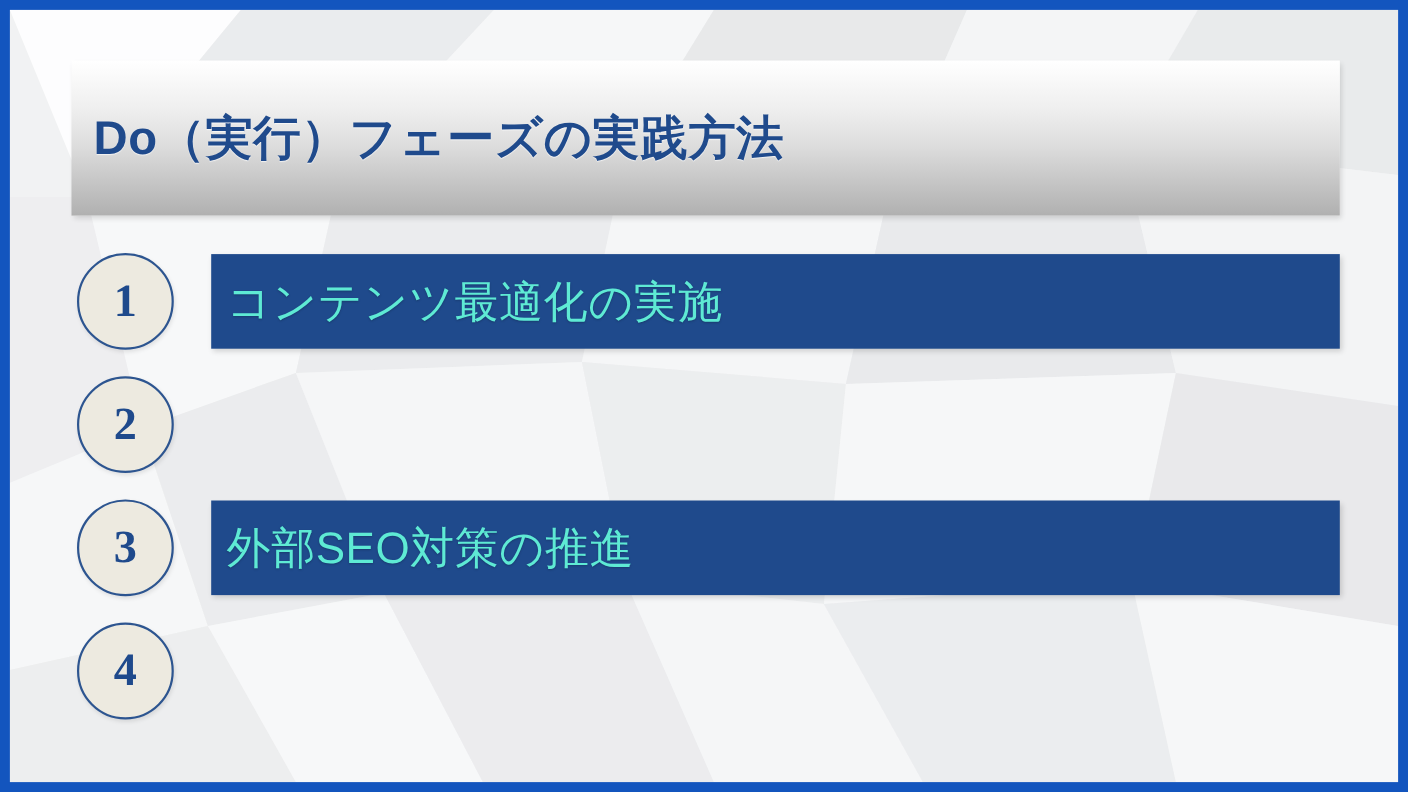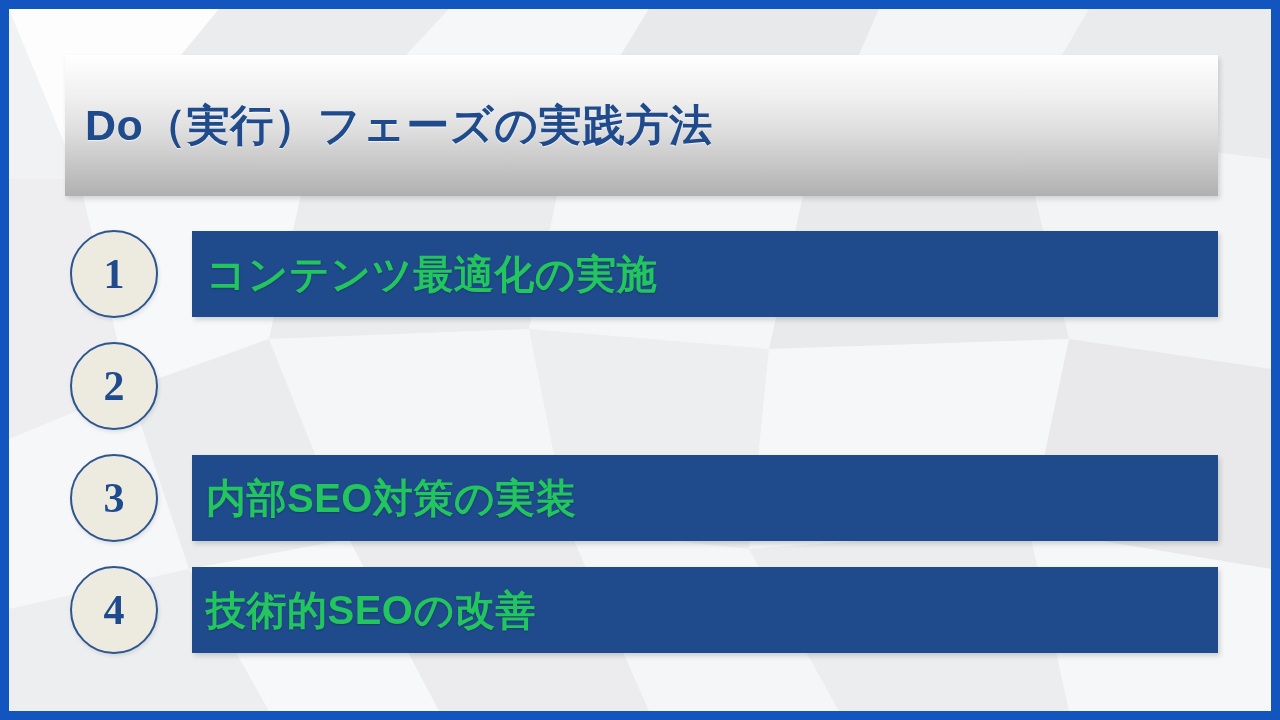--- a/index.html
+++ b/index.html
@@ -109,22 +109,22 @@
     width: 1026px;
     height: 86px;
     background: #1f4a8c;
     display: flex;
     align-items: center;
     box-shadow: 2px 3px 5px rgba(0,0,0,0.16);
   }
   .step-label {
     padding-left: 14px;
     font-size: 40px;
-    font-weight: bold;
-    color: #22c55e;
+    font-weight: normal;
+    color: #5eead4;
     letter-spacing: 0.5px;
     white-space: nowrap;
     text-shadow: 0 1px 2px rgba(0,0,0,0.22);
   }
 </style>
 </head>
 <body>
 
 <div class="slide">
   <div class="canvas">
@@ -176,28 +176,25 @@
         <div class="step-circle">
           <span class="step-num">2</span>
         </div>
       </div>
 
       <div class="step-row">
         <div class="step-circle">
           <span class="step-num">3</span>
         </div>
         <div class="step-bar">
-          <span class="step-label">内部SEO対策の実装</span>
+          <span class="step-label">外部SEO対策の推進</span>
         </div>
       </div>
 
       <div class="step-row">
         <div class="step-circle">
           <span class="step-num">4</span>
-        </div>
-        <div class="step-bar">
-          <span class="step-label">技術的SEOの改善</span>
         </div>
       </div>
 
     </div>
   </div>
 </div>
 
 </body></html>

